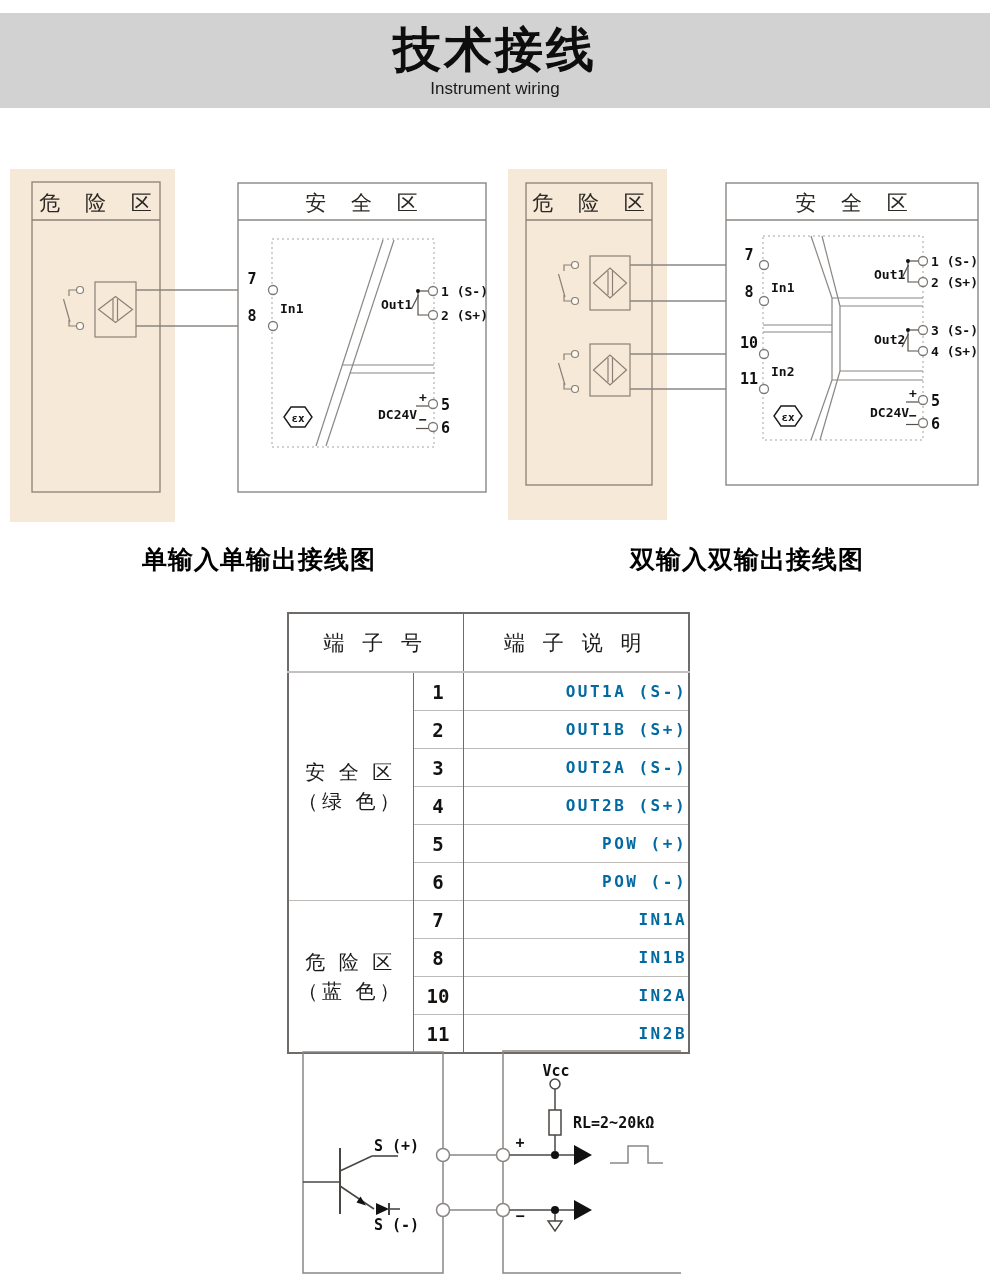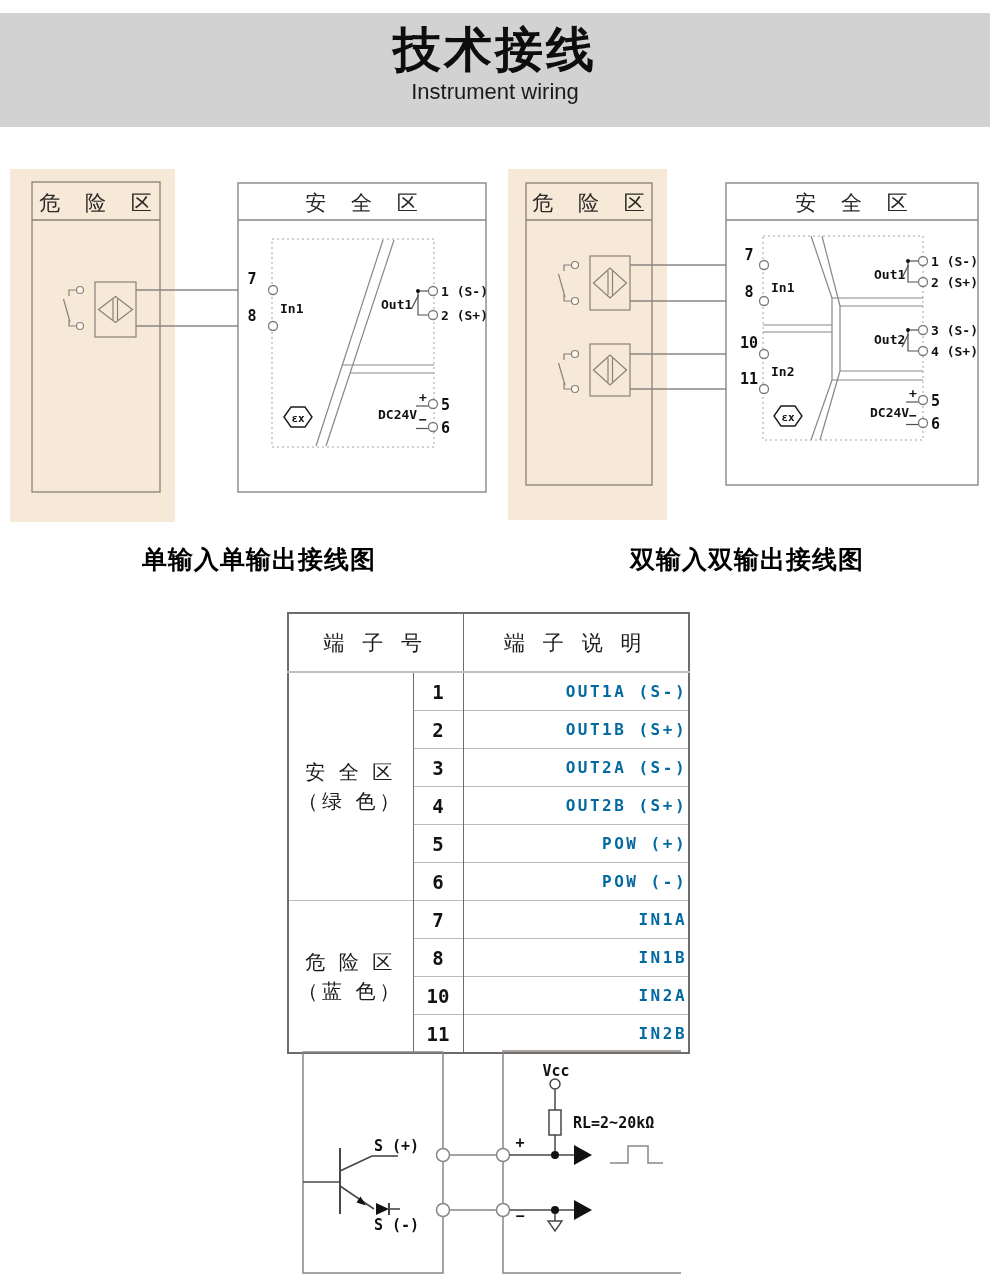--- a/index.html
+++ b/index.html
@@ -1,22 +1,22 @@
 <!DOCTYPE html>
 <html><head>
 <meta charset="utf-8">
 <style>
   html,body{margin:0;padding:0;background:#ffffff;}
   .page{position:relative;width:990px;height:1283px;background:#fff;overflow:hidden;
         font-family:"Liberation Sans",sans-serif;}
   
-  .hdr{position:absolute;left:0;top:13px;width:990px;height:114px;background:#d2d2d2;text-align:center;}
+  .hdr{position:absolute;left:0;top:13px;width:990px;height:95px;background:#d2d2d2;text-align:center;}
   .hdr .title{margin-top:11px;font-size:48px;font-weight:bold;letter-spacing:3px;color:#0d0d0d;
               font-family:"Liberation Sans",sans-serif;line-height:1.1;}
-  .hdr .subtitle{font-size:22px;color:#1a1a1a;margin-top:2px;letter-spacing:0px;}
+  .hdr .subtitle{font-size:17px;color:#1a1a1a;margin-top:2px;letter-spacing:0px;}
   
   .diag{position:absolute;}
   svg text{fill:#111;}
   .mono{font-family:"DejaVu Sans Mono",monospace;font-weight:bold;font-size:13px;}
   .mono15{font-family:"DejaVu Sans Mono",monospace;font-weight:bold;font-size:15px;}
   .zone{font-family:"DejaVu Serif",serif;font-size:21px;letter-spacing:9px;fill:#2b2825;}
   .exm{font-family:"DejaVu Sans Mono",monospace;font-weight:bold;font-size:11px;}
   
   .caption{position:absolute;top:543px;font-size:25px;font-weight:bold;color:#000;letter-spacing:1px;
            font-family:"Liberation Sans",sans-serif;}

